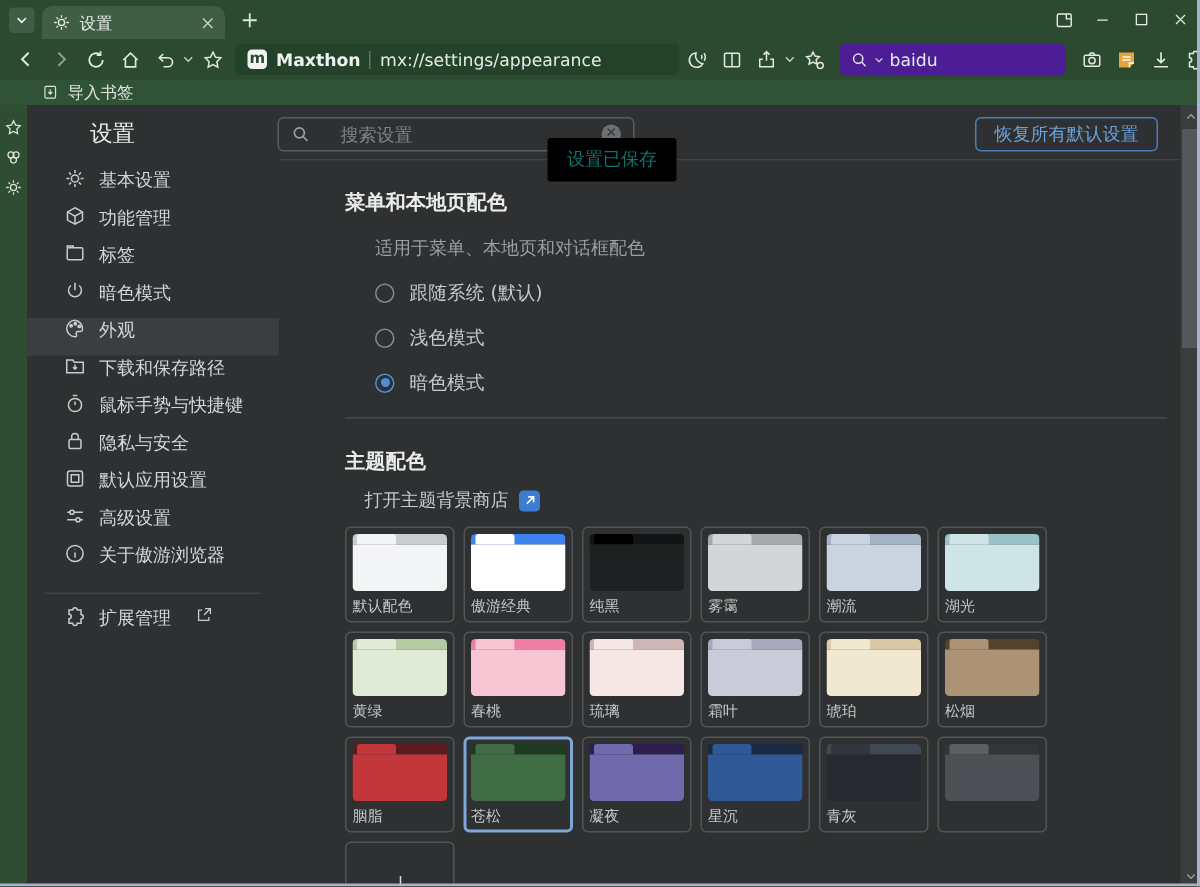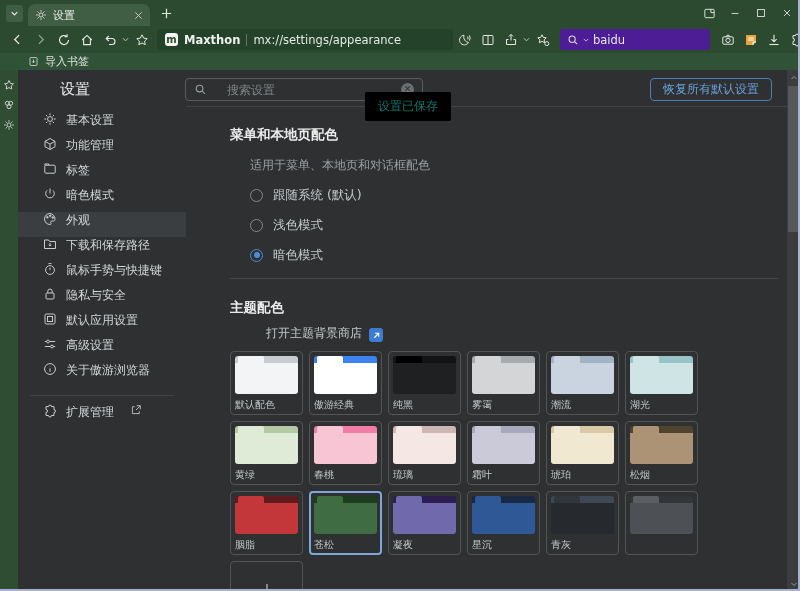--- a/index.html
+++ b/index.html
@@ -66,21 +66,21 @@
   
   .content{position:absolute;left:212px;top:36px;right:22px;}
   .sec-title{font-size:13.5px;font-weight:bold;color:#eaebeb;margin-top:20px;}
   .sec-sub{font-size:12px;color:#9aa0a3;margin:13px 0 0 20px;}
   .radio-row{display:flex;align-items:center;gap:10px;margin:12px 0 0 20px;height:18px;}
   .rdot{width:13px;height:13px;border-radius:50%;border:1.5px solid #85898c;box-sizing:border-box;position:relative;flex:0 0 auto;}
   .rdot.sel{border-color:#4d8fd6;}
   .rdot.sel::after{content:"";position:absolute;inset:2.5px;border-radius:50%;background:#4d8fd6;}
   .radio-label{font-size:12.5px;color:#c6cacc;}
   .c-divider{height:1px;background:#46494b;margin-top:14px;}
-  .store-link{display:flex;align-items:flex-end;gap:7px;margin:8px 0 0 36px;font-size:12px;color:#c6cacc;}
+  .store-link{display:flex;align-items:center;gap:7px;margin:8px 0 0 13px;font-size:12px;color:#c6cacc;}
   .store-ico{width:14px;height:14px;background:#3d7cd3;border-radius:3px;display:flex;align-items:center;justify-content:center;color:#fff;flex:0 0 auto;}
 
   
   .theme-grid{display:grid;grid-template-columns:repeat(6,73px);gap:6px;margin-top:9px;}
   .tile{width:73px;height:64px;border:1px solid #525456;border-radius:4px;padding:4px;box-sizing:border-box;}
   .tile.sel{border:2px solid #7ea7d8;padding:3px;}
   .prev{height:38px;border-radius:3px;overflow:hidden;display:flex;flex-direction:column;}
   .prev-top{height:7px;background:var(--hdr);display:flex;flex:0 0 auto;}
   .prev-tab{width:42%;margin-left:3px;background:var(--tab);border-radius:2px 2px 0 0;}
   .prev-body{flex:1;background:var(--body);}

